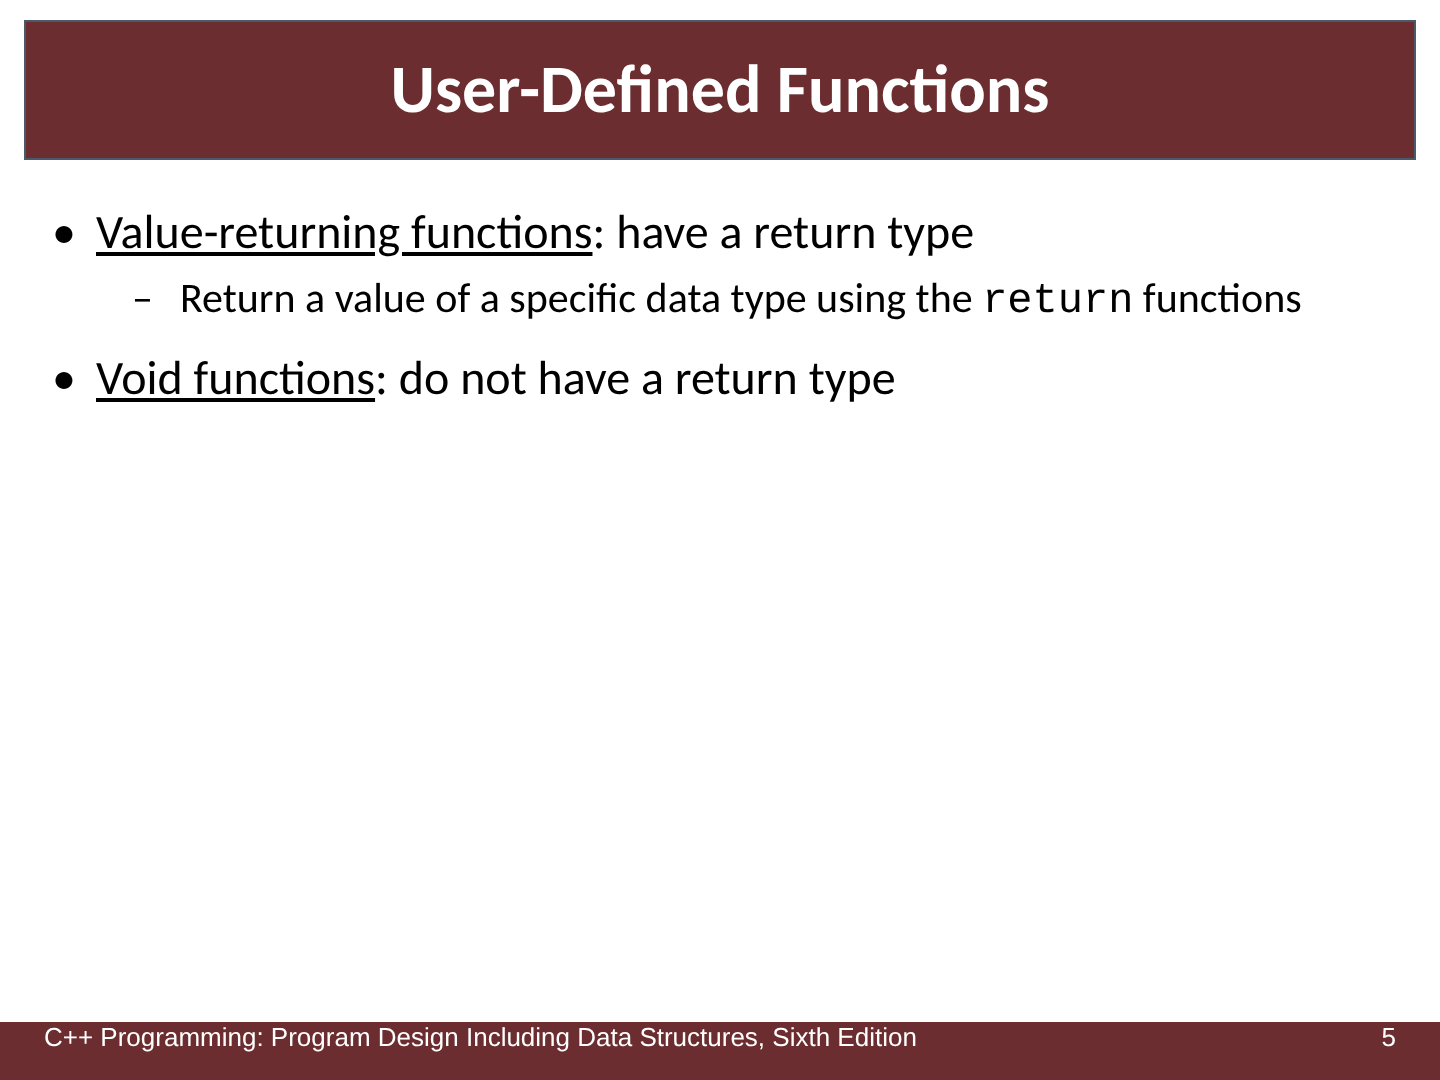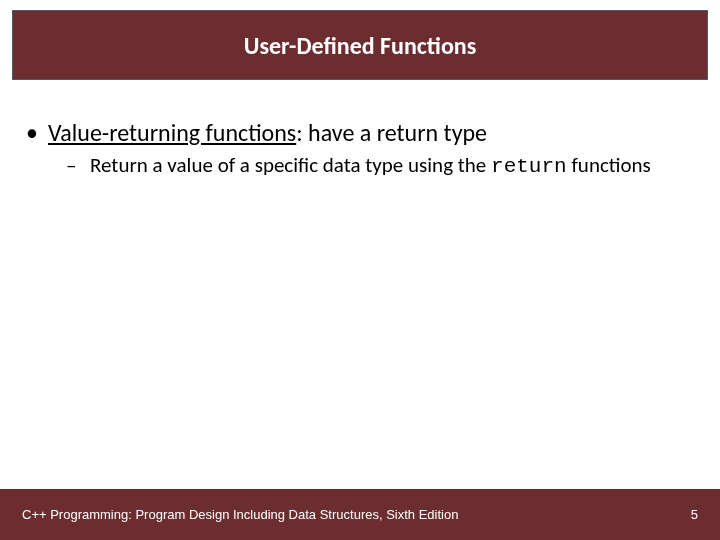--- a/index.html
+++ b/index.html
@@ -25,33 +25,33 @@
     right: 12px;
     height: 68px;
     background: #6b2d2f;
     border: 1px solid #4a5a6a;
     display: flex;
     align-items: center;
     justify-content: center;
   }
   .title-bar .title {
     color: #ffffff;
-    font-size: 24px;
+    font-size: 34px;
     font-weight: 700;
   }
   .content {
     position: absolute;
     top: 96px;
     left: 20px;
     right: 20px;
     font-size: 24px;
     line-height: 1.25;
   }
   .lvl1 {
-    margin: 22px 0 2px 0;
+    margin: 6px 0 2px 0;
     padding-left: 28px;
     position: relative;
   }
   .lvl1::before {
     content: "•";
     position: absolute;
     left: 6px;
     top: 0;
     font-size: 24px;
   }
@@ -69,25 +69,25 @@
     font-size: 21px;
   }
   .u { text-decoration: underline; }
   .i { font-style: italic; }
   .code { font-family: "Courier New", Courier, monospace; margin-top: 24px; }
   .footer {
     position: absolute;
     left: 0;
     right: 0;
     bottom: 0;
-    height: 51px;
+    height: 29px;
     background: #6b2d2f;
     color: #ffffff;
     display: flex;
-    align-items: center;
+    align-items: flex-start;
     justify-content: space-between;
     padding: 0 22px;
     font-size: 13px;
     font-family: Arial, sans-serif;
   }
 </style>
 </head>
 <body>
 
 <div class="slide">
@@ -98,20 +98,23 @@
 
   <div class="content">
 
     <div class="lvl1">
       <span class="u">Value-returning functions</span><span>: have a return type</span>
     </div>
     <div class="lvl2">
       <span>Return a value of a specific data type using the </span><span class="code">return</span><span> functions</span>
     </div>
 
+    <div class="lvl1">
+      <span class="u">Void functions</span><span>: do not have a return type</span>
+    </div>
 
   </div>
 
   <div class="footer">
     <div>C++ Programming: Program Design Including Data Structures, Sixth Edition</div>
     <div>5</div>
   </div>
 
 </div>
 

